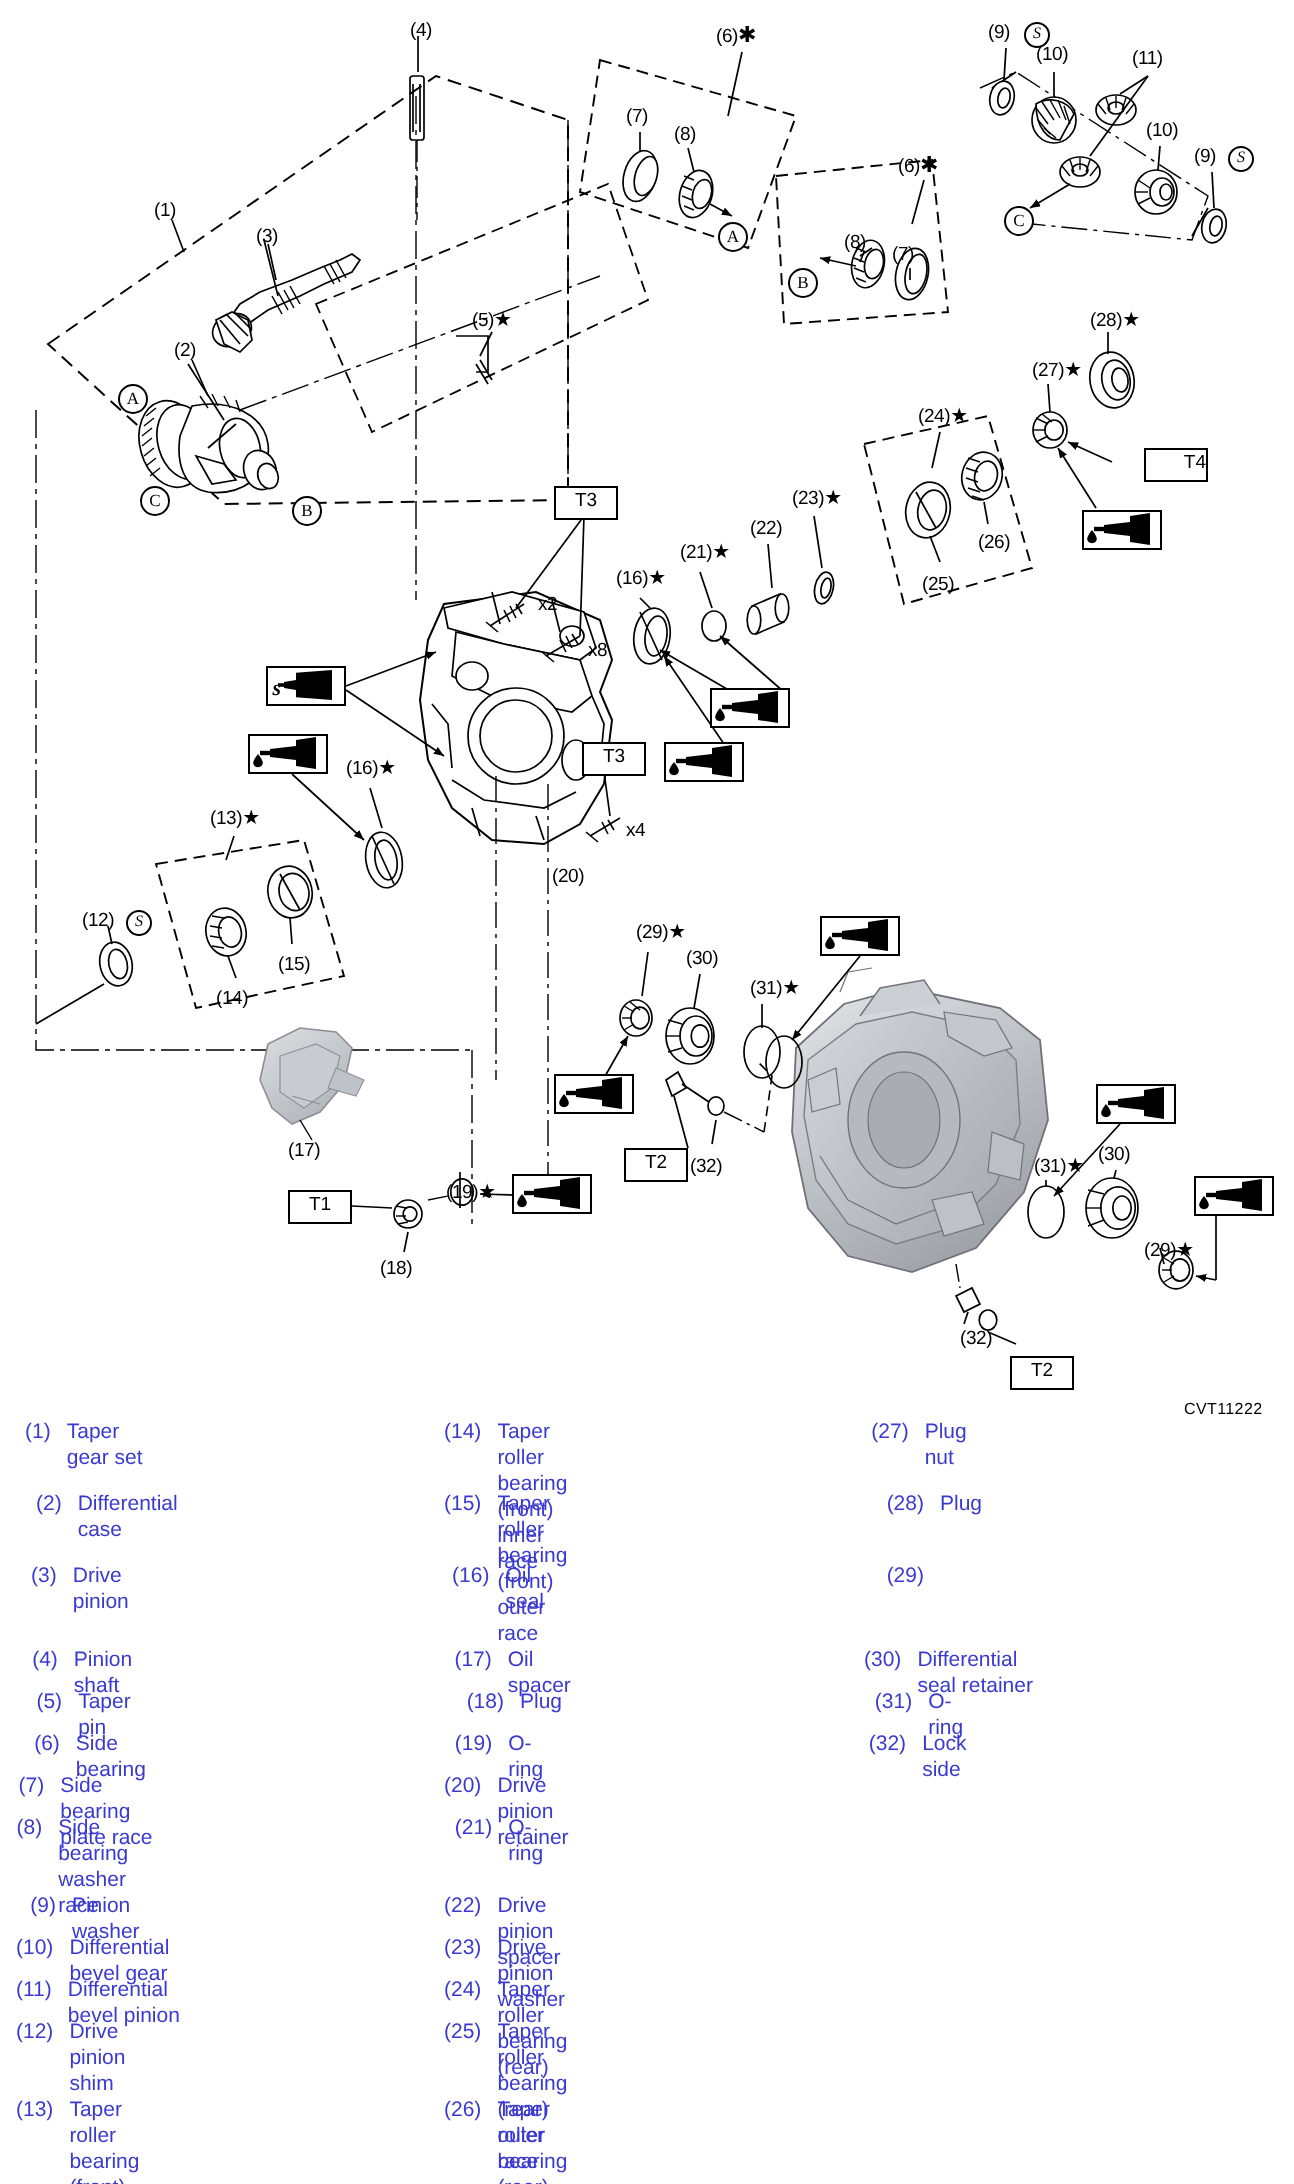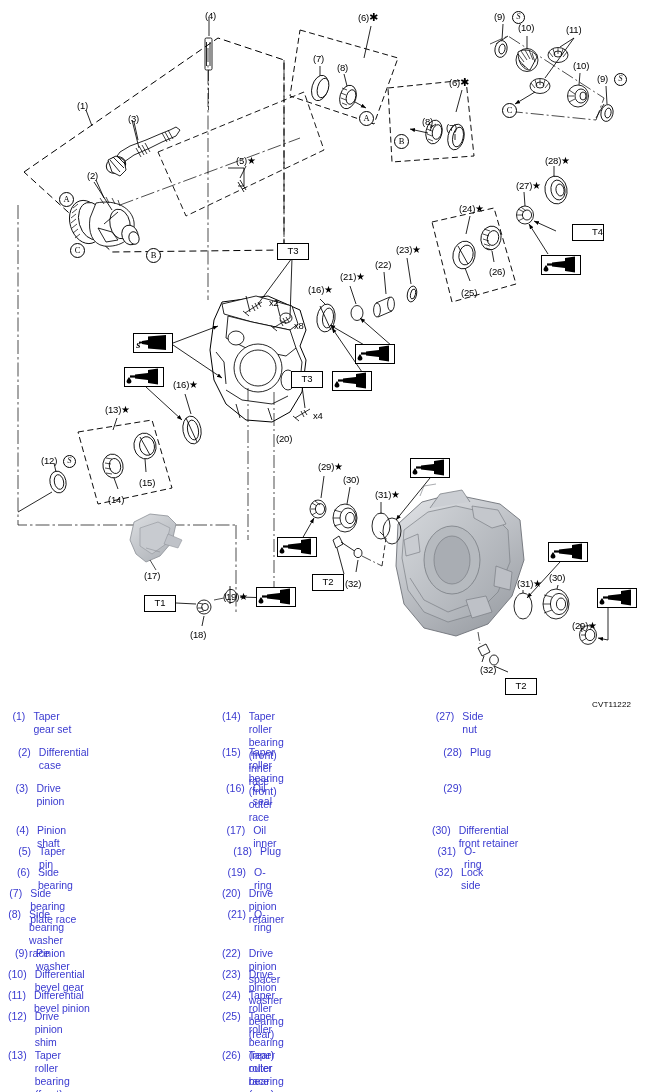--- a/index.html
+++ b/index.html
@@ -729,21 +729,21 @@
           <div class="lnum">(15)</div>
           <div class="ltxt">Taper roller bearing (front)
 outer race</div>
         </div>
         <div class="lrow" style="top: 82px;">
           <div class="lnum">(16)</div>
           <div class="ltxt">Oil seal</div>
         </div>
         <div class="lrow" style="top: 124px;">
           <div class="lnum">(17)</div>
-          <div class="ltxt">Oil inner</div>
+          <div class="ltxt">Oil spacer</div>
         </div>
         <div class="lrow" style="top: 145px;">
           <div class="lnum">(18)</div>
           <div class="ltxt">Plug</div>
         </div>
         <div class="lrow" style="top: 166px;">
           <div class="lnum">(19)</div>
           <div class="ltxt">O-ring</div>
         </div>
         <div class="lrow" style="top: 187px;">
@@ -773,32 +773,32 @@
         </div>
         <div class="lrow" style="top: 349px;">
           <div class="lnum">(26)</div>
           <div class="ltxt">Taper roller bearing (rear)
 inner race</div>
         </div>
       </div>
       <div class="lcol" style="left: 432px;">
         <div class="lrow" style="top: 10px;">
           <div class="lnum">(27)</div>
-          <div class="ltxt">Side nut</div>
+          <div class="ltxt">Plug nut</div>
         </div>
         <div class="lrow" style="top: 46px;">
           <div class="lnum">(28)</div>
           <div class="ltxt">Plug</div>
         </div>
         <div class="lrow" style="top: 82px;">
           <div class="lnum">(29)</div>
         </div>
         <div class="lrow" style="top: 124px;">
           <div class="lnum">(30)</div>
-          <div class="ltxt">Differential front retainer</div>
+          <div class="ltxt">Differential seal retainer</div>
         </div>
         <div class="lrow" style="top: 145px;">
           <div class="lnum">(31)</div>
           <div class="ltxt">O-ring</div>
         </div>
         <div class="lrow" style="top: 166px;">
           <div class="lnum">(32)</div>
           <div class="ltxt">Lock side</div>
         </div>
       </div>

